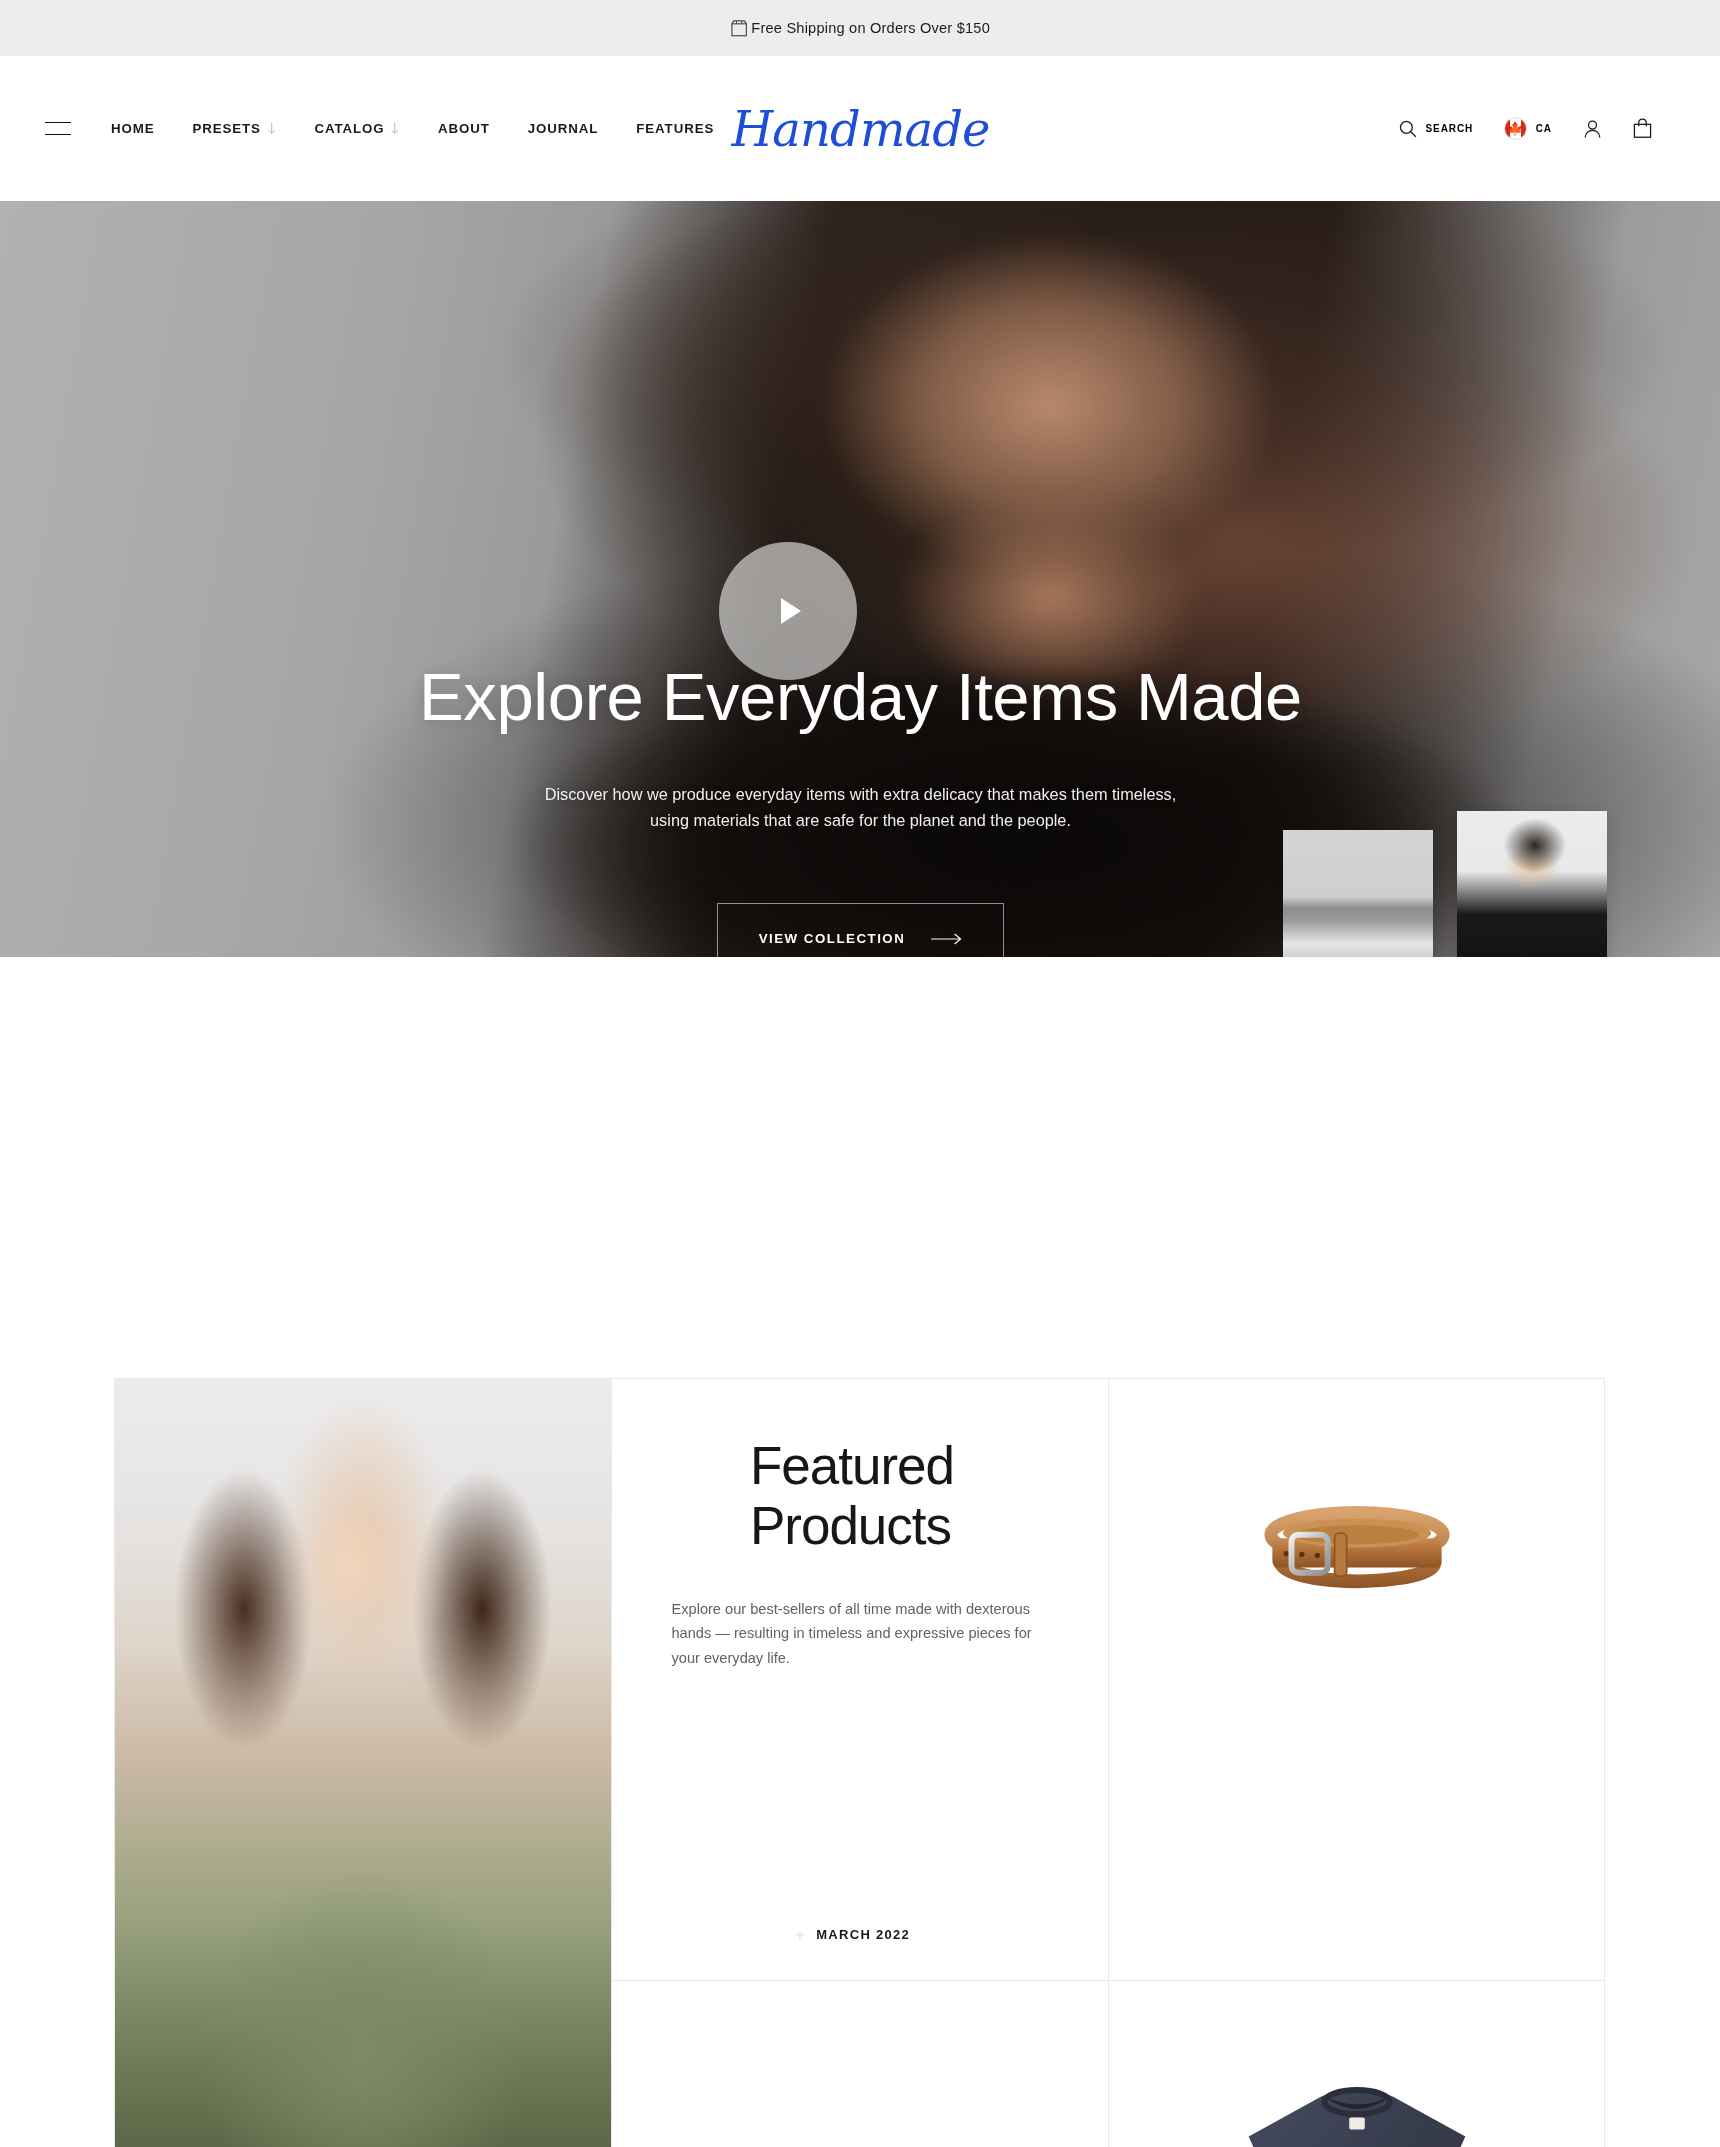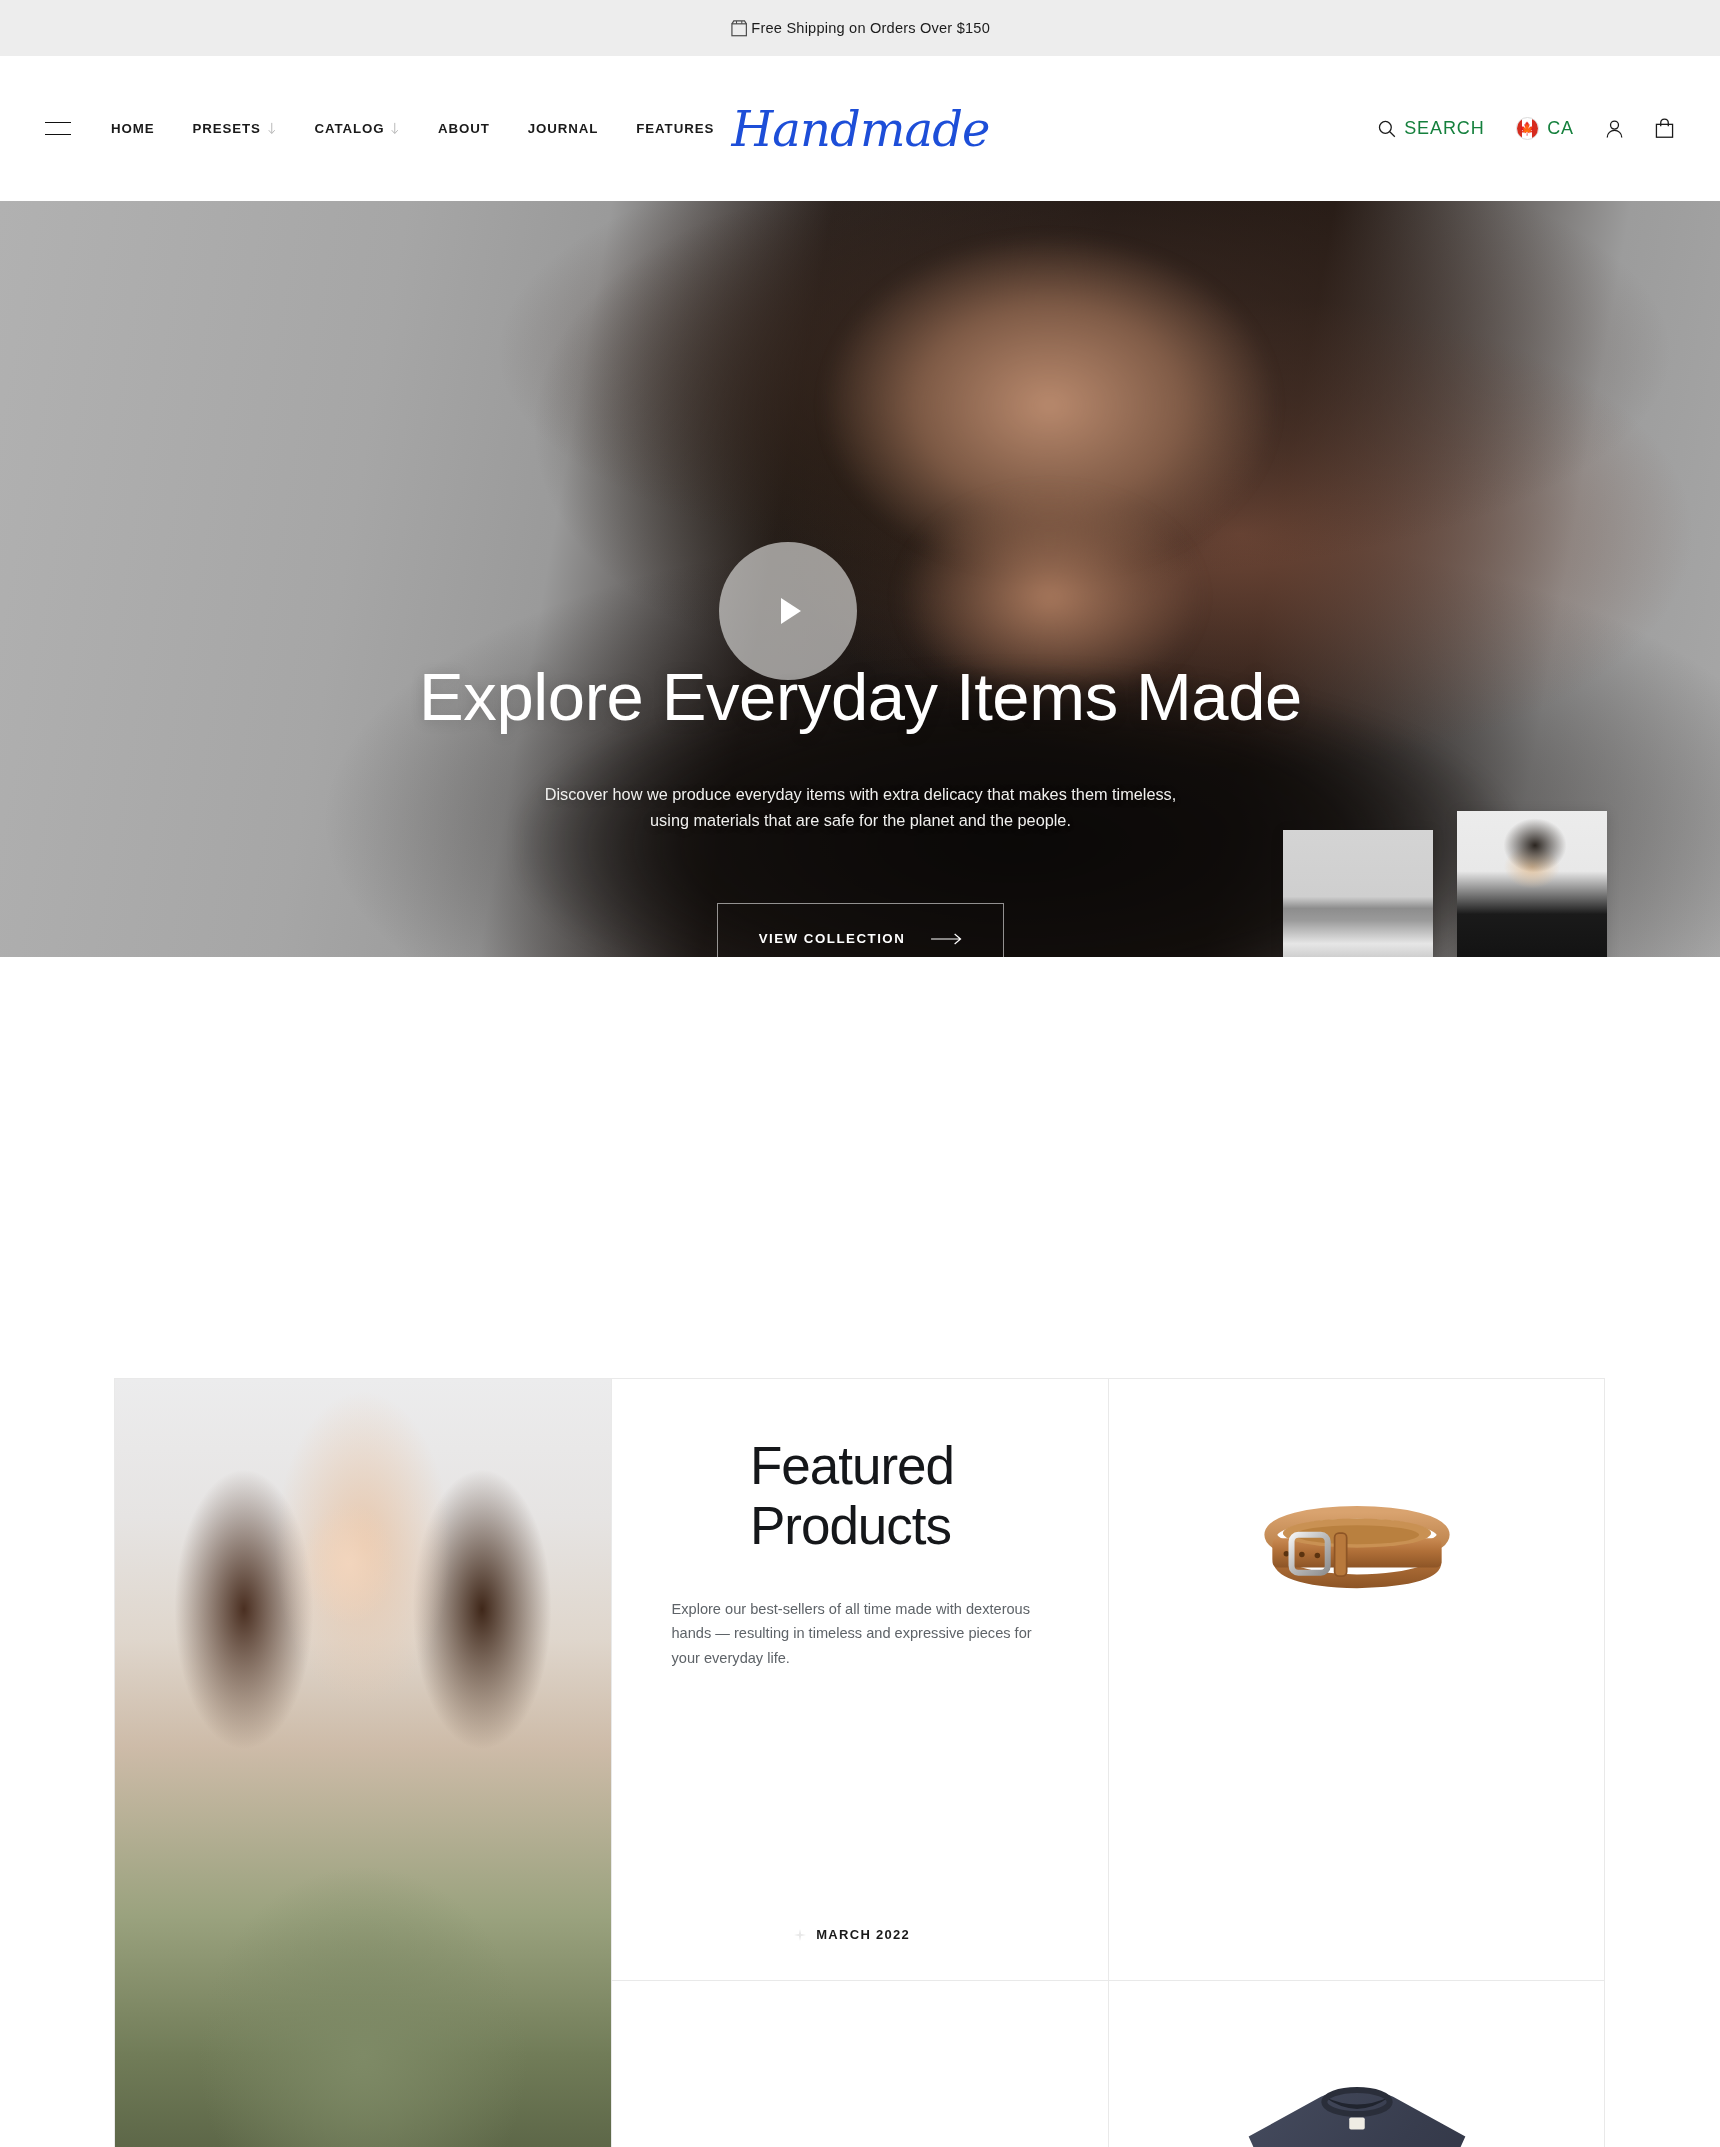--- a/index.html
+++ b/index.html
@@ -26,21 +26,21 @@
     letter-spacing: 0.2px;
   }
   .pkg-icon { width: 16.3px; height: 17px; display: block; }
 
   
   .header {
     height: 145px;
     background: #fff;
     display: flex;
     align-items: center;
-    padding: 0 47px 0 45px;
+    padding: 0 69px 0 45px;
     position: relative;
   }
   .hamburger {
     width: 26px; height: 13.8px;
     display: flex; flex-direction: column; justify-content: space-between;
     margin-right: 40px;
     cursor: pointer;
   }
   .hamburger span { display: block; height: 1.7px; background: #111; width: 26px; }
   .hamburger span:last-child { width: 26px; }
@@ -80,22 +80,22 @@
     align-items: center;
     gap: 0;
   }
   .hr-item {
     display: flex; align-items: center; gap: 8.6px;
     cursor: pointer;
     padding: 0 15.5px;
   }
   .hr-item:last-child { padding-right: 0; }
   .hr-label {
-    font-size: 18px; font-weight: 400; letter-spacing: 0.9px;
-    color: #15803d; text-transform: uppercase;
+    font-size: 10px; font-weight: 700; letter-spacing: 0.9px;
+    color: #000000; text-transform: uppercase;
   }
   .flag {
     width: 23px; height: 23px; border-radius: 50%;
     background: #fff;
     border: 0.9px solid #dcdcdc;
     display: flex; align-items: center; justify-content: center;
     overflow: hidden;
     position: relative;
   }
   .flag::before, .flag::after {

